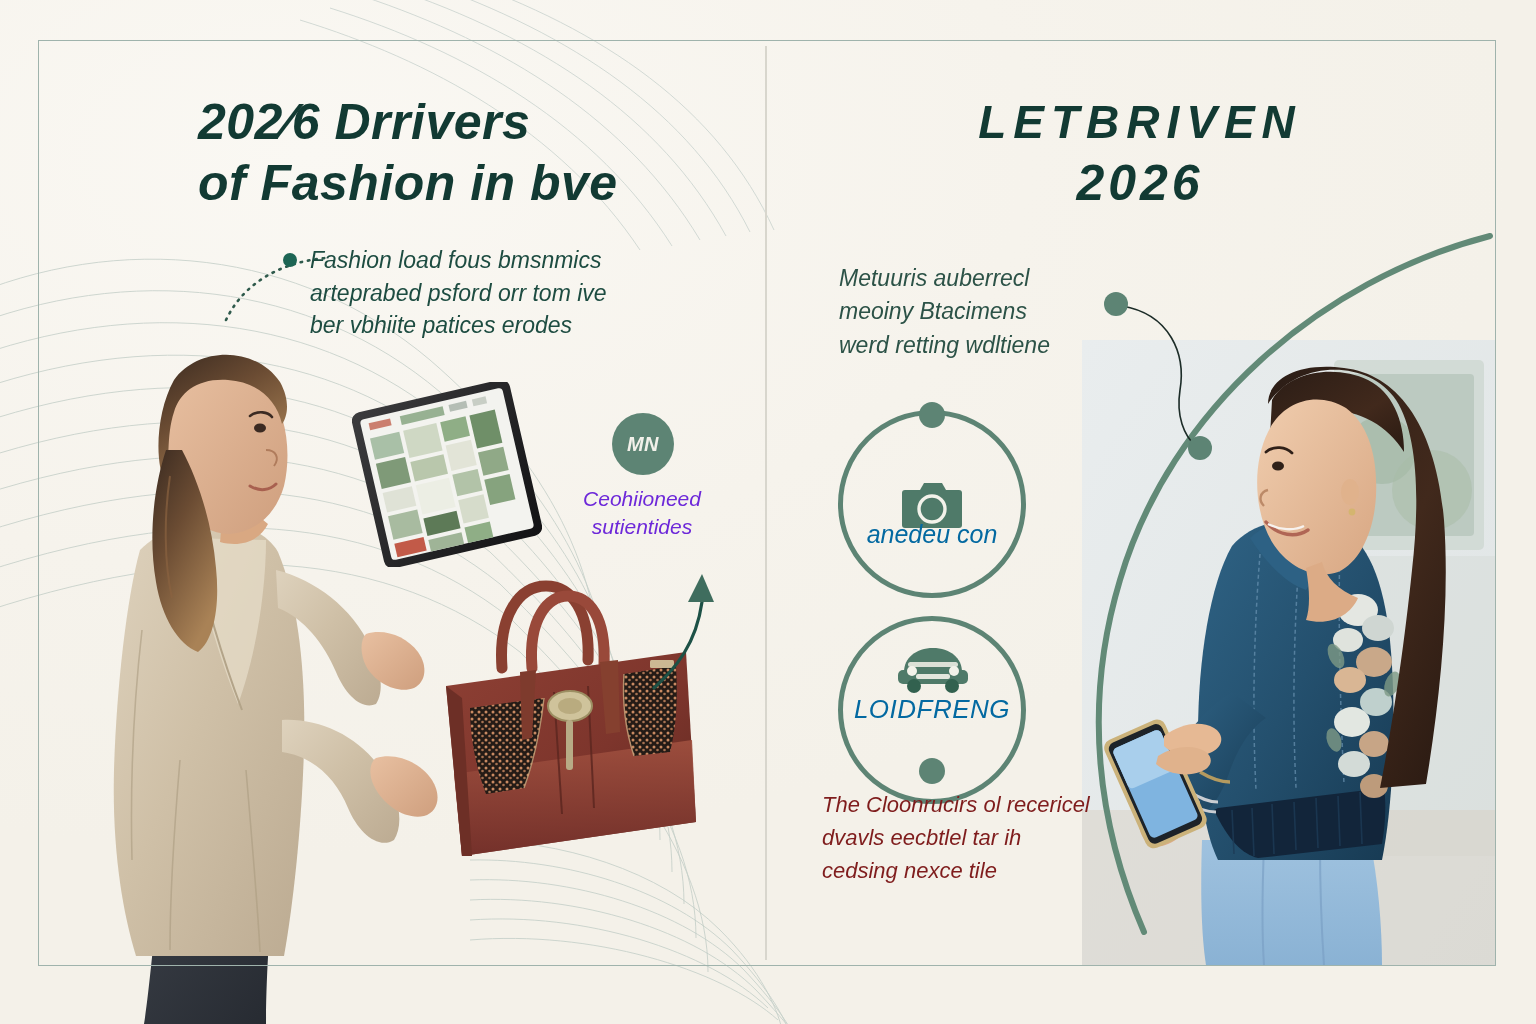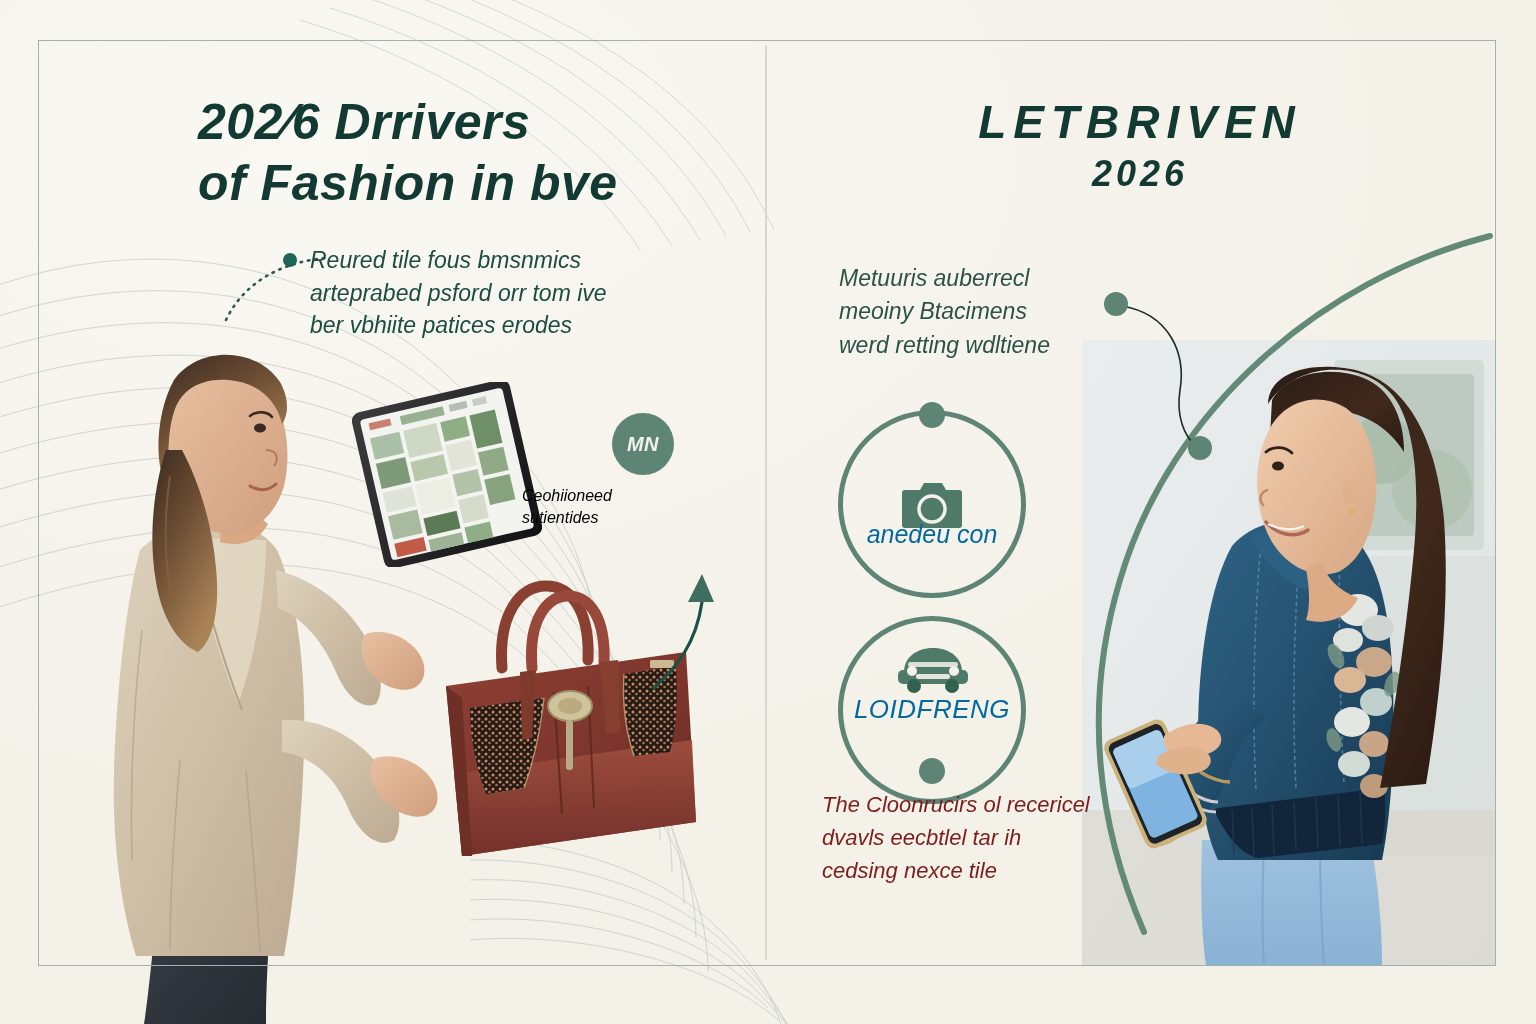--- a/index.html
+++ b/index.html
@@ -23,40 +23,40 @@
     border:1.6px solid #9fb3ac;box-sizing:border-box;}
 
   
   .divider{position:absolute;left:765px;top:46px;width:1.6px;height:914px;background:#d8d6cd;}
 
   
   .h-left{position:absolute;left:198px;top:92px;width:520px;
     color:#123a33;font-size:50px;line-height:1.22;font-weight:700;letter-spacing:0.5px;}
   .h-right{position:absolute;left:860px;top:95px;width:560px;text-align:center;color:#123a33;}
   .h-right .l1{font-size:46px;font-weight:700;letter-spacing:7px;line-height:1.2;}
-  .h-right .l2{font-size:36px;font-weight:700;letter-spacing:4px;line-height:1.35;}
+  .h-right .l2{font-size:50px;font-weight:700;letter-spacing:4px;line-height:1.35;}
 
   
   .bullet-block{position:absolute;left:310px;top:244px;width:400px;
     color:#1d4c41;font-size:23px;line-height:1.42;}
   .bullet-dot{position:absolute;left:-27px;top:9px;width:14px;height:14px;border-radius:50%;background:#1d6554;}
 
   .right-copy{position:absolute;left:823px;top:262px;width:330px;
     color:#2c5247;font-size:23px;line-height:1.45;margin-left:16px;}
 
   .right-copy-2{position:absolute;left:822px;top:788px;width:400px;
     color:#7f1d1d;font-size:22px;line-height:1.5;}
 
   
   .mid-badge{position:absolute;left:612px;top:413px;}
   .mid-circle{width:62px;height:62px;border-radius:50%;background:#5d8474;
     display:flex;align-items:center;justify-content:center;margin:0 auto;}
   .mid-circle span{color:#f2f1ea;font-size:20px;font-weight:600;letter-spacing:0.5px;}
-  .mid-label{position:absolute;left:-90px;top:72px;width:240px;text-align:left;
-    color:#000000;font-size:16px;line-height:1.35;}
+  .mid-label{position:absolute;left:-90px;top:72px;width:240px;text-align:center;
+    color:#6d28d9;font-size:21px;line-height:1.35;}
 
   
   .ring{position:absolute;border-radius:50%;border:5px solid #5d8474;box-sizing:border-box;}
   .ring-node{position:absolute;width:26px;height:26px;border-radius:50%;background:#5d8474;}
   .ring-label{position:absolute;text-align:center;color:#0369a1;}
   .ring-icon{position:absolute;color:#4f7a69;}
 
   
   .photo{position:absolute;overflow:hidden;}
 
@@ -413,21 +413,21 @@
     <div>202⁄6 Drrivers</div>
     <div>of Fashion in bve</div>
   </div>
 
   <svg class="conn" style="left:222px;top:244px;" width="120" height="80" viewBox="0 0 120 80">
     <path d="M4,76 C22,38 60,18 104,14" fill="none" stroke="#2f5a4c" stroke-width="2.6" stroke-linecap="round" stroke-dasharray="1.5 6"></path>
   </svg>
 
   <div class="bullet-block">
     <span class="bullet-dot"></span>
-    <div>Reured tile fous bmsnmics</div>
+    <div>Fashion load fous bmsnmics</div>
     <div>arteprabed psford orr tom ive</div>
     <div>ber vbhiite patices erodes</div>
   </div>
 
   <div class="mid-badge">
     <div class="mid-circle">
       <span>MN</span>
     </div>
     <div class="mid-label">
       <div>Ceohiioneed</div>

